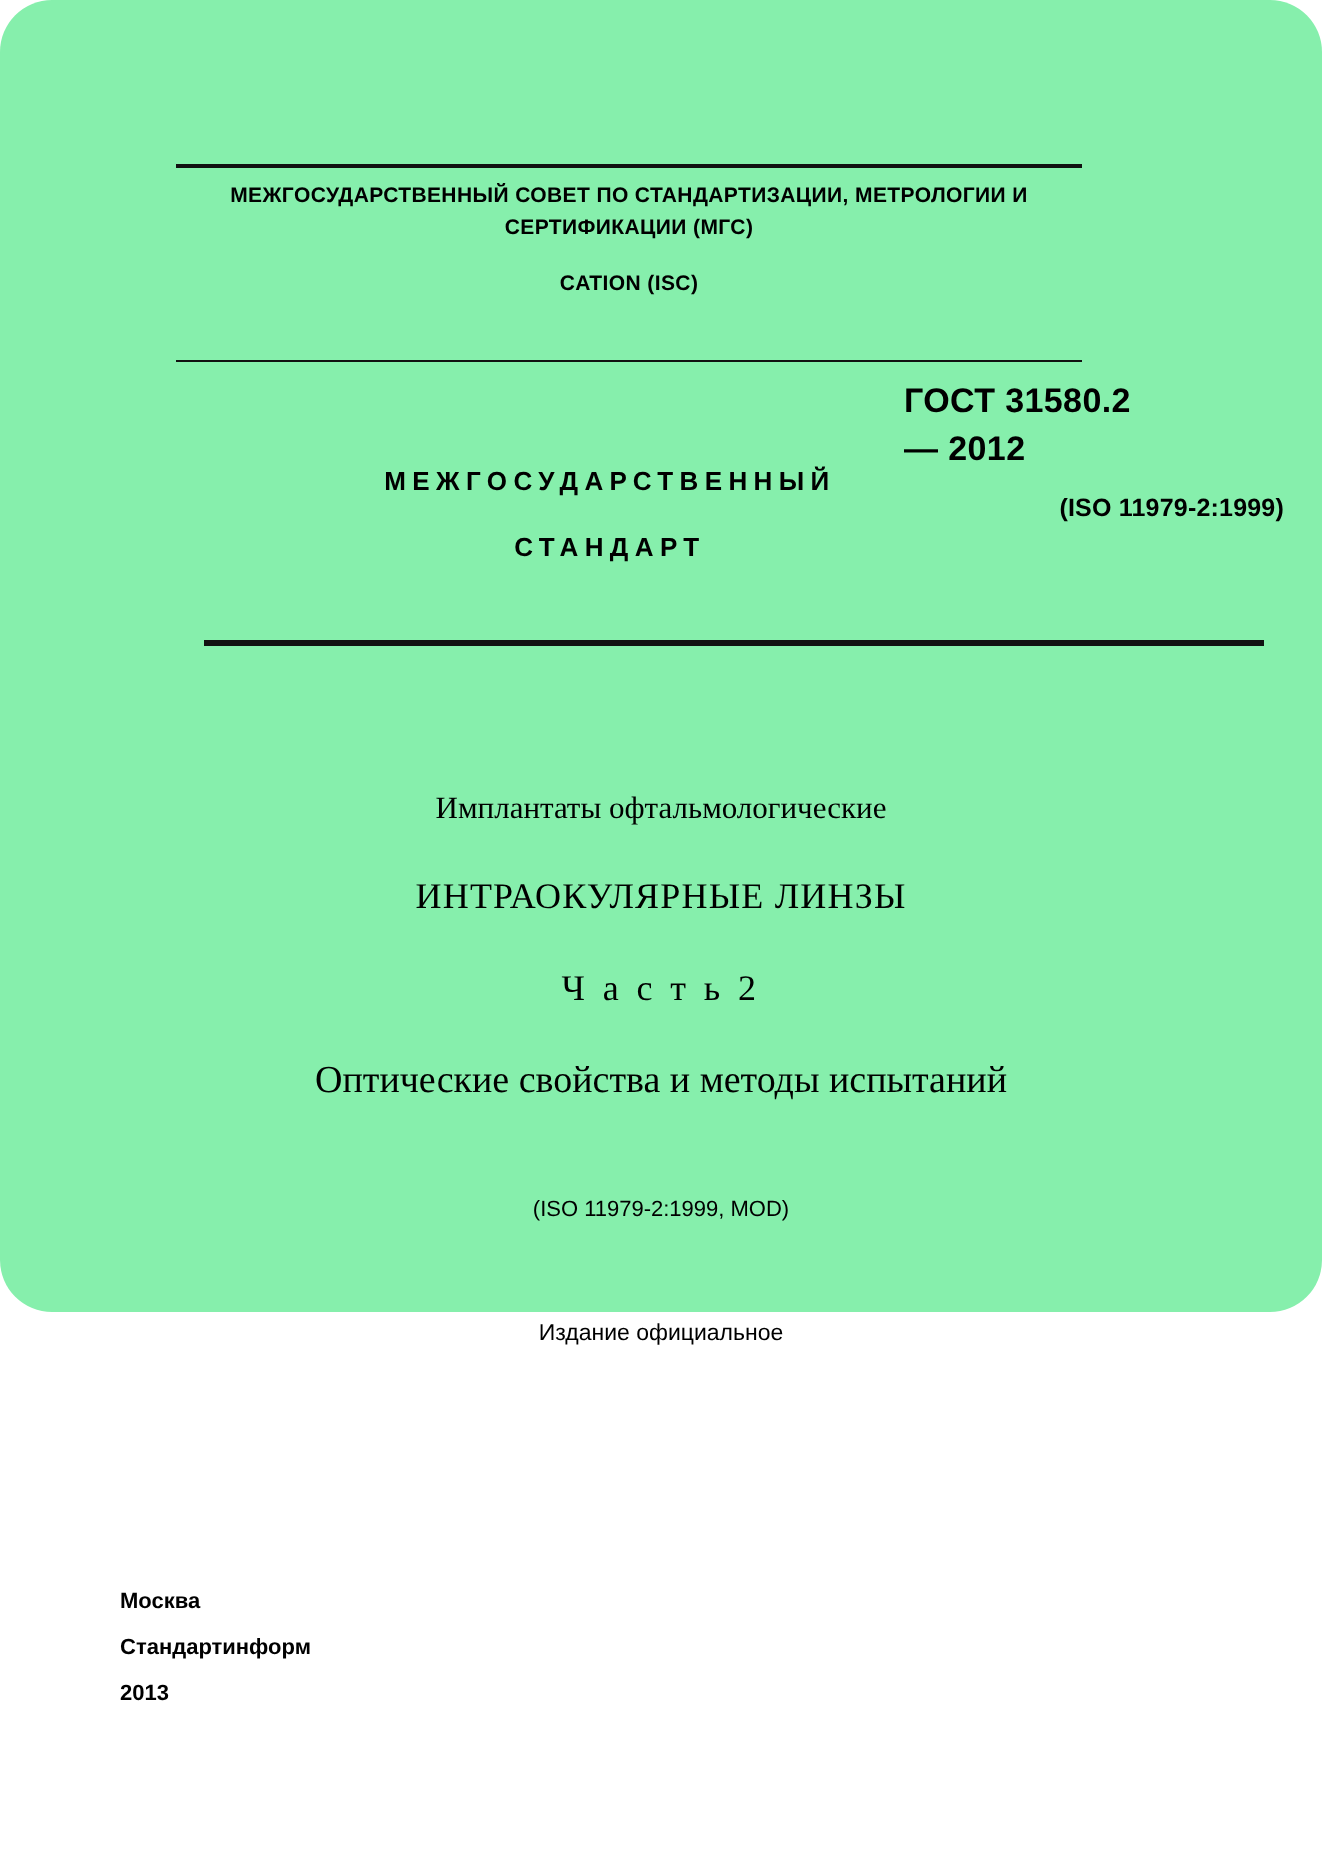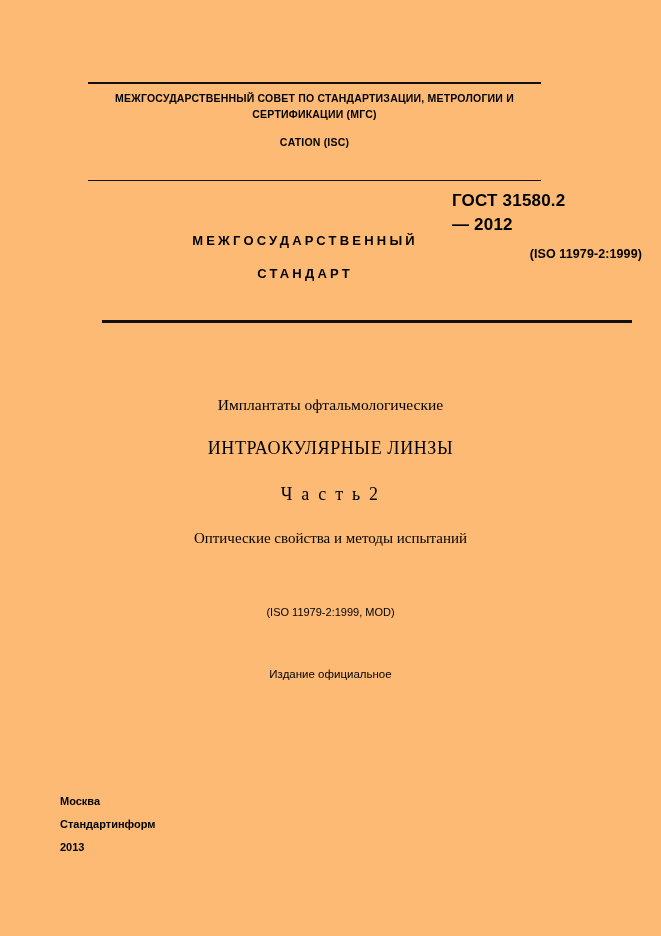--- a/index.html
+++ b/index.html
@@ -12,22 +12,23 @@
     height: 936px;
     font-family: "Liberation Sans", sans-serif;
     color: #000000;
     position: relative;
     overflow: hidden;
   }
   .page {
     position: absolute;
     left: 0; top: 0;
     width: 661px;
-    height: 936px;
-    background: #fdba74;
+    height: 656px;
+    background: #86efac;
+    border-radius: 26px;
   }
 
   
   .header-rule-top {
     position: absolute;
     left: 88px;
     top: 82px;
     width: 453px;
     height: 2px;
     background: #111;
@@ -126,24 +127,24 @@
     font-size: 18px;
     letter-spacing: 0.6px;
   }
   .t-part {
     margin-top: 25px;
     font-size: 18px;
     letter-spacing: 2.2px;
   }
   .t-sub {
     margin-top: 25px;
-    font-size: 15px;
+    font-size: 19px;
   }
   .t-iso-mod {
-    margin-top: 59px;
+    margin-top: 47px;
     font-family: "Liberation Sans", sans-serif;
     font-size: 11px;
   }
   .t-official {
     margin-top: 50px;
     font-family: "Liberation Sans", sans-serif;
     font-size: 11.5px;
   }
 
   

